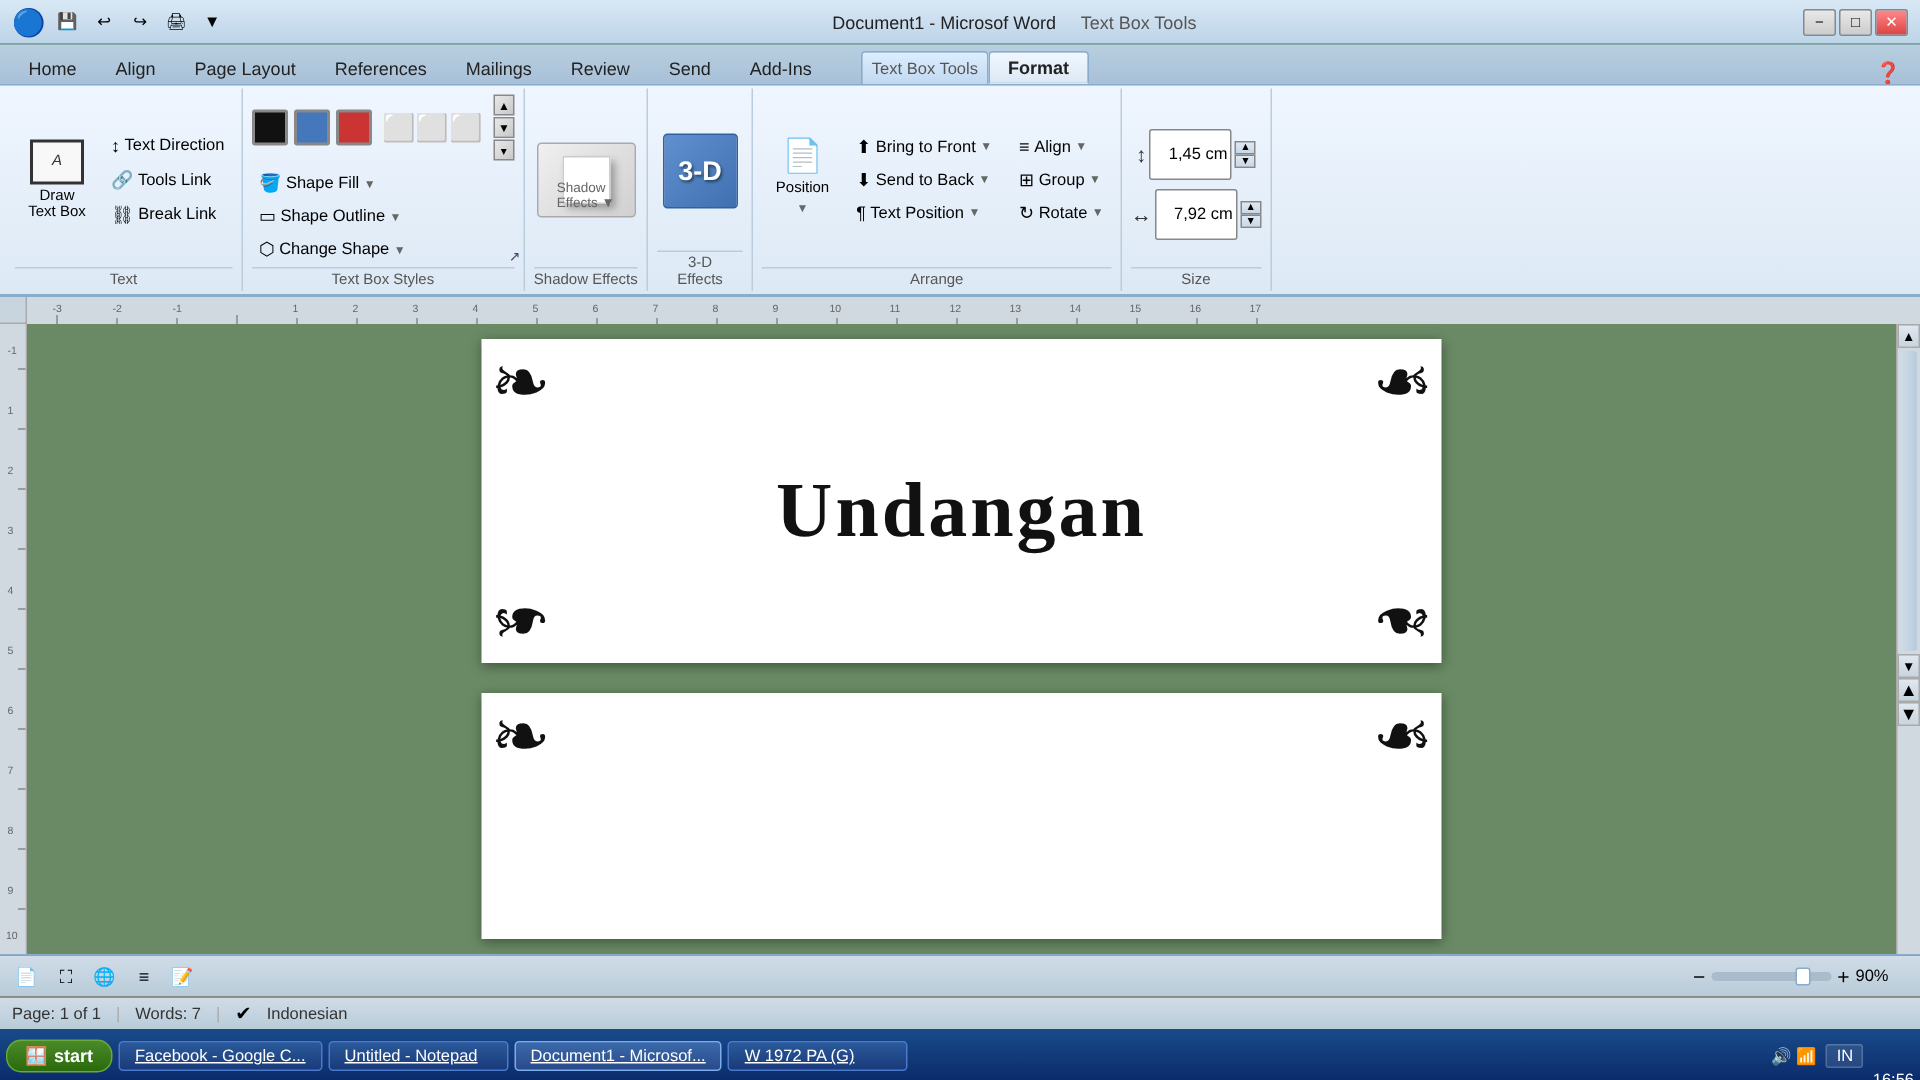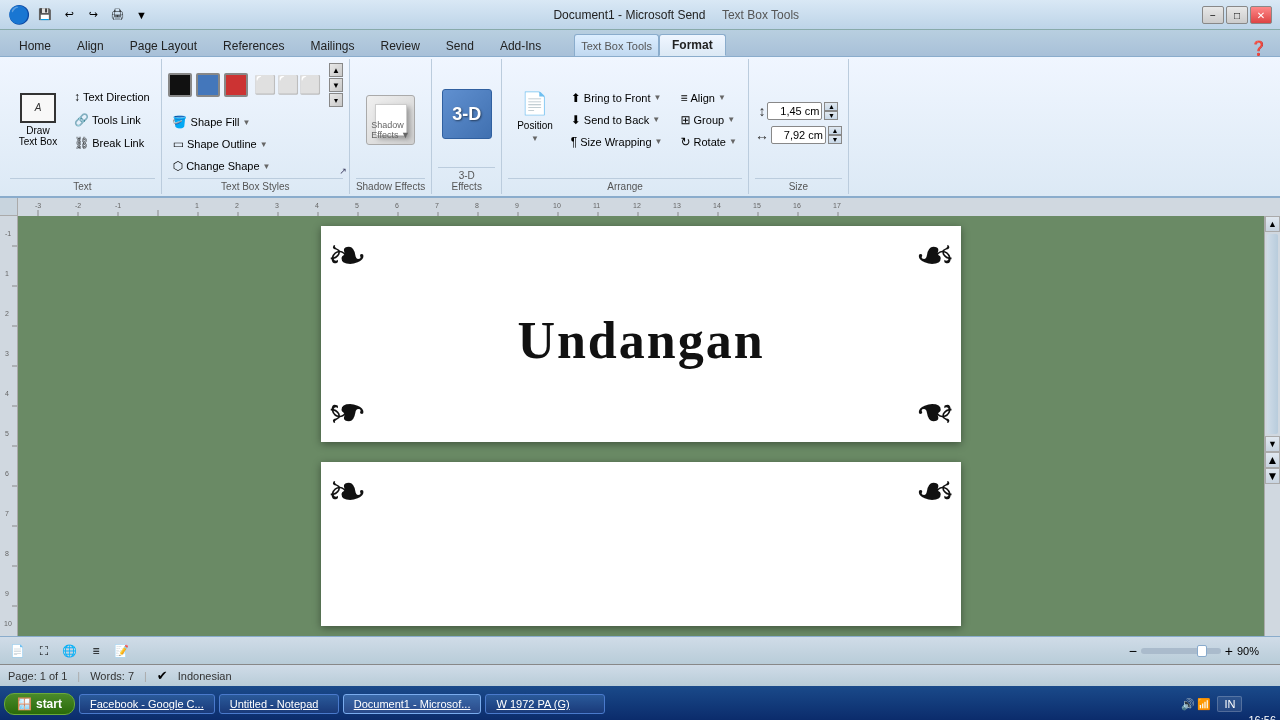--- a/index.html
+++ b/index.html
@@ -134,21 +134,21 @@
     
     .color-swatch {
       width: 24px; height: 24px;
       border: 2px solid #888;
       border-radius: 2px;
       cursor: pointer;
     }
 
     
     .shadow-btn {
-      width: 49px; height: 50px;
+      width: 66px; height: 50px;
       background: linear-gradient(135deg, #f0f0f0, #d0d0d0);
       border: 1px solid #aaa;
       border-radius: 3px;
       display: flex;
       align-items: center;
       justify-content: center;
       cursor: pointer;
       position: relative;
     }
     .shadow-inner {
@@ -174,21 +174,21 @@
       text-shadow: 1px 1px 2px rgba(0,0,0,0.5);
     }
     .size-input-row {
       display: flex;
       align-items: center;
       gap: 2px;
       font-size: 11px;
     }
     .size-input {
       width: 55px;
-      height: 18px;
+      height: 34px;
       border: 1px solid #888;
       border-radius: 2px;
       background: white;
       font-size: 11px;
       padding: 0 2px;
       text-align: right;
     }
     .size-spinner {
       display: flex;
       flex-direction: column;
@@ -475,21 +475,21 @@
 <div id="titlebar">
   <div id="titlebar-left">
     <span style="font-size:18px;">🔵</span>
     <span class="qa-icon">💾</span>
     <span class="qa-icon">↩</span>
     <span class="qa-icon">↪</span>
     <span class="qa-icon">🖨</span>
     <span class="qa-icon">▼</span>
   </div>
   <div id="titlebar-center">
-    <span>Document1 - Microsoft Send</span> &nbsp;&nbsp;&nbsp;
+    <span>Document1 - Microsof Word</span> &nbsp;&nbsp;&nbsp;
     <span style="color:#555;">Text Box Tools</span>
   </div>
   <div id="titlebar-right">
     <div class="title-btn">−</div>
     <div class="title-btn">□</div>
     <div class="title-btn close">✕</div>
   </div>
 </div>
 
 <div id="ribbon">
@@ -613,21 +613,21 @@
               <span>Bring to Front</span>
               <span class="dropdown-arrow">▼</span>
             </div>
             <div class="rb-btn-sm">
               <span style="font-size:12px;">⬇</span>
               <span>Send to Back</span>
               <span class="dropdown-arrow">▼</span>
             </div>
             <div class="rb-btn-sm">
               <span style="font-size:12px;">¶</span>
-              <span>Size Wrapping</span>
+              <span>Text Position</span>
               <span class="dropdown-arrow">▼</span>
             </div>
           </div>
 
           <div style="display:flex;flex-direction:column;gap:2px;">
             <div class="rb-btn-sm">
               <span style="font-size:12px;">≡</span>
               <span>Align</span>
               <span class="dropdown-arrow">▼</span>
             </div>

